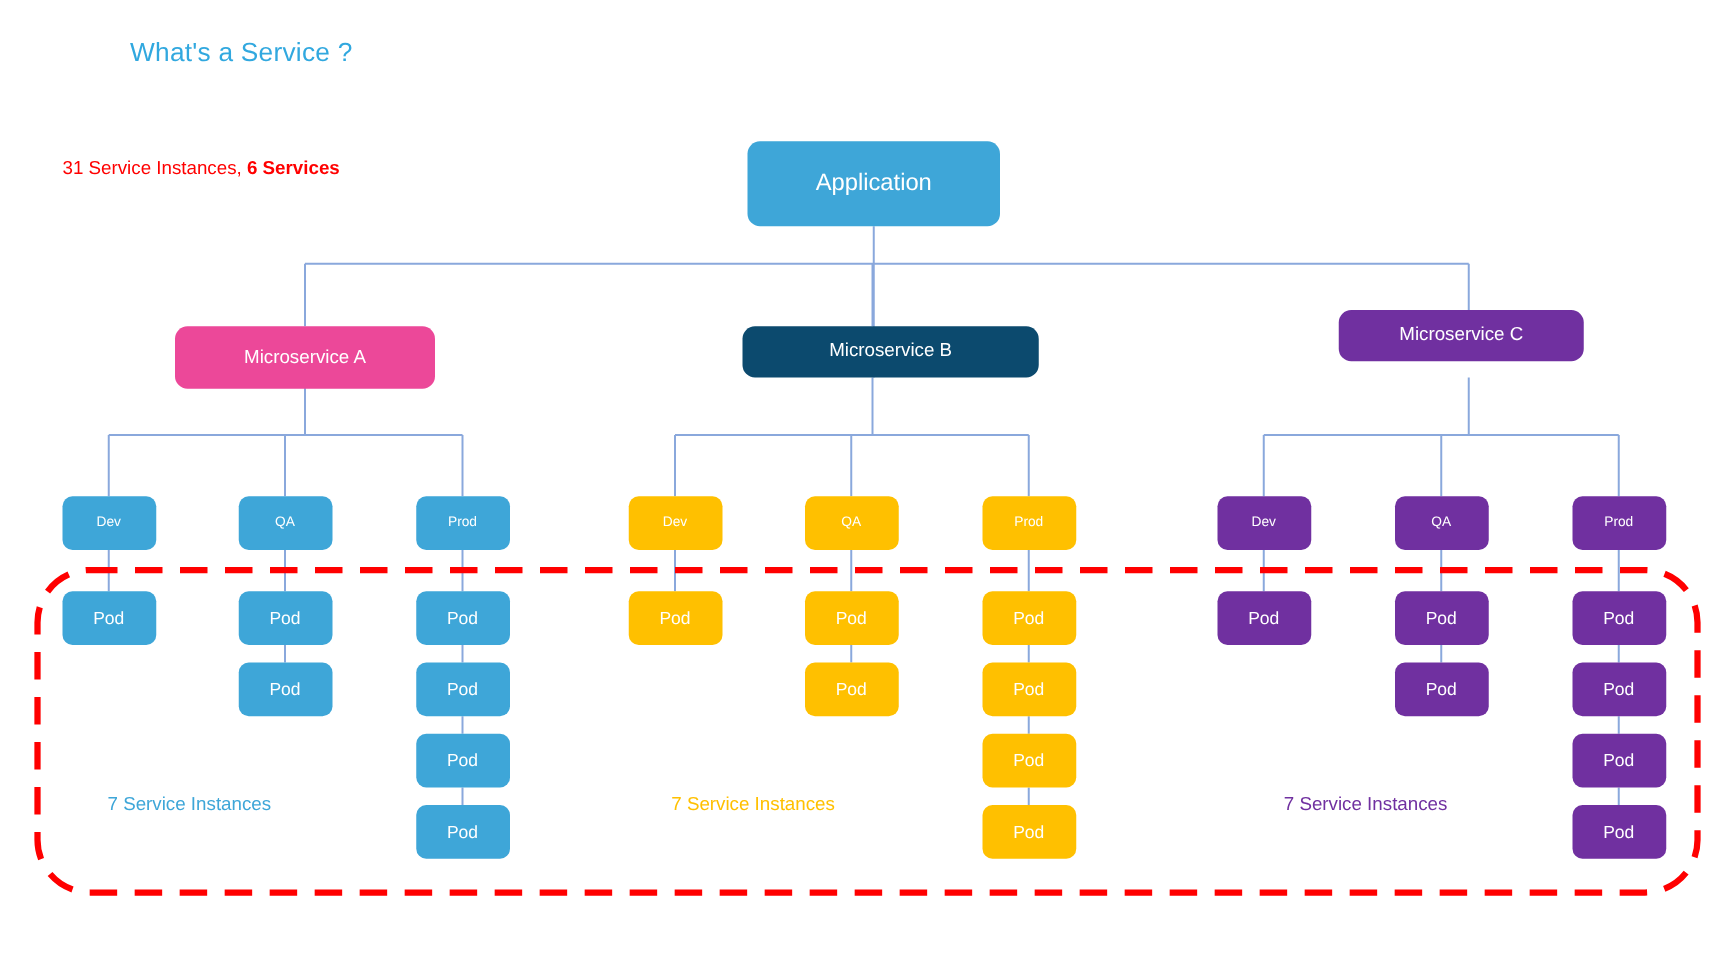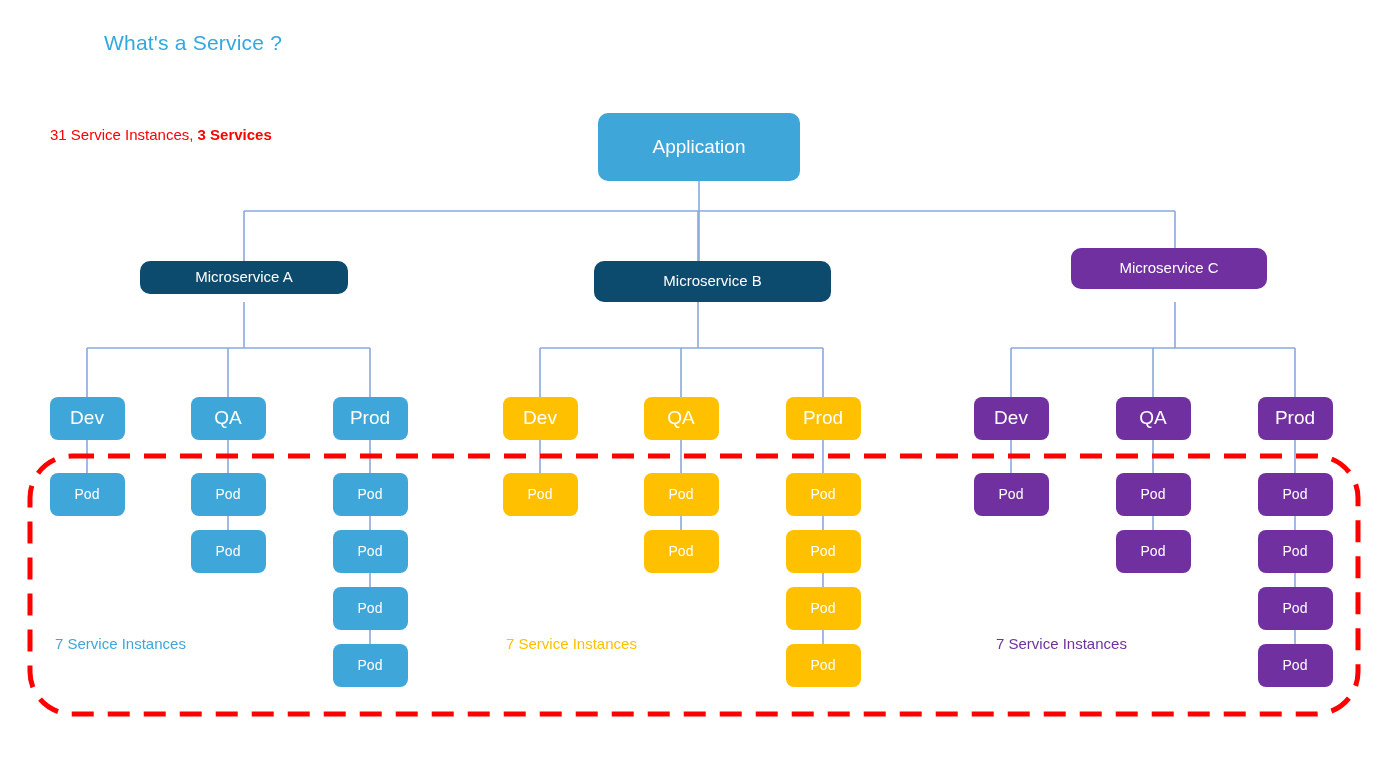--- a/index.html
+++ b/index.html
@@ -53,20 +53,21 @@
     color: #FF0000;
     white-space: nowrap;
   }
   .summary-label .strong {
     font-weight: bold;
   }
   .instances-note {
     position: absolute;
     font-size: 15px;
     white-space: nowrap;
+    margin-left: 31px;
   }
 
   
   .node {
     position: absolute;
     display: flex;
     align-items: center;
     justify-content: center;
     color: #ffffff;
     box-sizing: border-box;
@@ -77,21 +78,21 @@
   .node.app {
     border-radius: 10px;
     font-size: 19px;
   }
   .node.microservice {
     border-radius: 10px;
     font-size: 15px;
   }
   .node.env {
     border-radius: 8px;
-    font-size: 19px;
+    font-size: 11px;
   }
   .node.pod {
     border-radius: 8px;
     font-size: 14px;
   }
 </style>
 </head>
 <body>
 
 <div id="canvas">
@@ -135,25 +136,25 @@
       <line x1="1153" y1="440" x2="1153" y2="473" stroke="#8AA8DC" stroke-width="1.6"></line>
       <line x1="1153" y1="516" x2="1153" y2="530" stroke="#8AA8DC" stroke-width="1.6"></line>
       <line x1="1295" y1="440" x2="1295" y2="473" stroke="#8AA8DC" stroke-width="1.6"></line>
       <line x1="1295" y1="516" x2="1295" y2="530" stroke="#8AA8DC" stroke-width="1.6"></line>
       <line x1="1295" y1="573" x2="1295" y2="587" stroke="#8AA8DC" stroke-width="1.6"></line>
       <line x1="1295" y1="630" x2="1295" y2="644" stroke="#8AA8DC" stroke-width="1.6"></line>
     </svg>
 
   <div class="page-title">What's a Service ?</div>
 
-  <div class="summary-label"><span>31 Service Instances, </span><span class="strong">3 Services</span></div>
+  <div class="summary-label"><span>31 Service Instances, </span><span class="strong">6 Services</span></div>
 
   <div id="nodes">
       <div class="node app" style="left: 598px; top: 113px; width: 202px; height: 68px; background: rgb(62, 166, 216);">Application</div>
-      <div class="node microservice" style="left: 140px; top: 261px; width: 208px; height: 33px; background: #0c4a6e;">Microservice A</div>
+      <div class="node microservice" style="left: 140px; top: 261px; width: 208px; height: 50px; background: #ec4899;">Microservice A</div>
       <div class="node env" style="left: 49.5px; top: 397px; width: 75px; height: 43px; background: rgb(62, 166, 216);">Dev</div>
       <div class="node pod" style="left: 49.5px; top: 473px; width: 75px; height: 43px; background: rgb(62, 166, 216);">Pod</div>
       <div class="node env" style="left: 190.5px; top: 397px; width: 75px; height: 43px; background: rgb(62, 166, 216);">QA</div>
       <div class="node pod" style="left: 190.5px; top: 473px; width: 75px; height: 43px; background: rgb(62, 166, 216);">Pod</div>
       <div class="node pod" style="left: 190.5px; top: 530px; width: 75px; height: 43px; background: rgb(62, 166, 216);">Pod</div>
       <div class="node env" style="left: 332.5px; top: 397px; width: 75px; height: 43px; background: rgb(62, 166, 216);">Prod</div>
       <div class="node pod" style="left: 332.5px; top: 473px; width: 75px; height: 43px; background: rgb(62, 166, 216);">Pod</div>
       <div class="node pod" style="left: 332.5px; top: 530px; width: 75px; height: 43px; background: rgb(62, 166, 216);">Pod</div>
       <div class="node pod" style="left: 332.5px; top: 587px; width: 75px; height: 43px; background: rgb(62, 166, 216);">Pod</div>
       <div class="node pod" style="left: 332.5px; top: 644px; width: 75px; height: 43px; background: rgb(62, 166, 216);">Pod</div>

